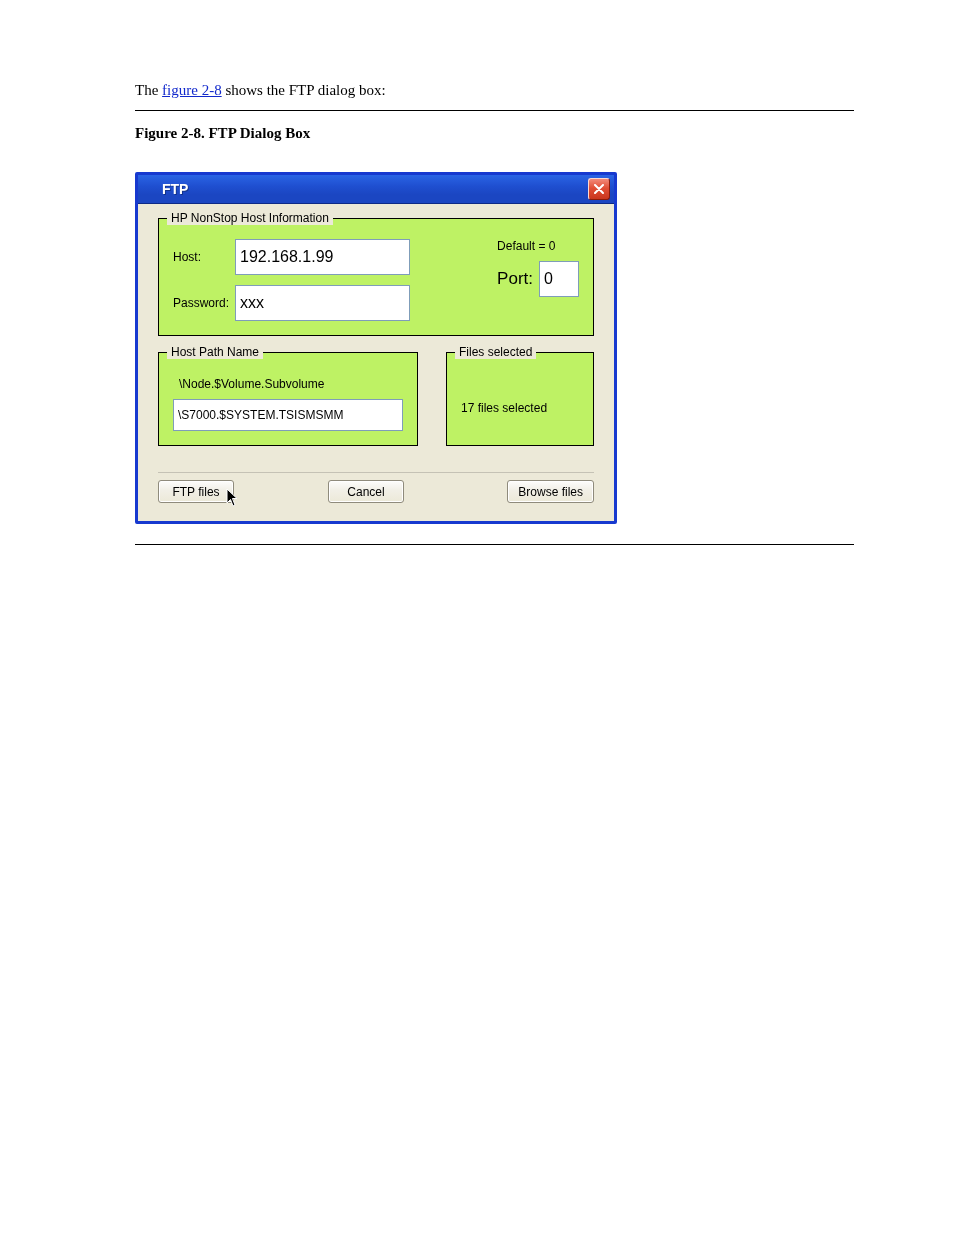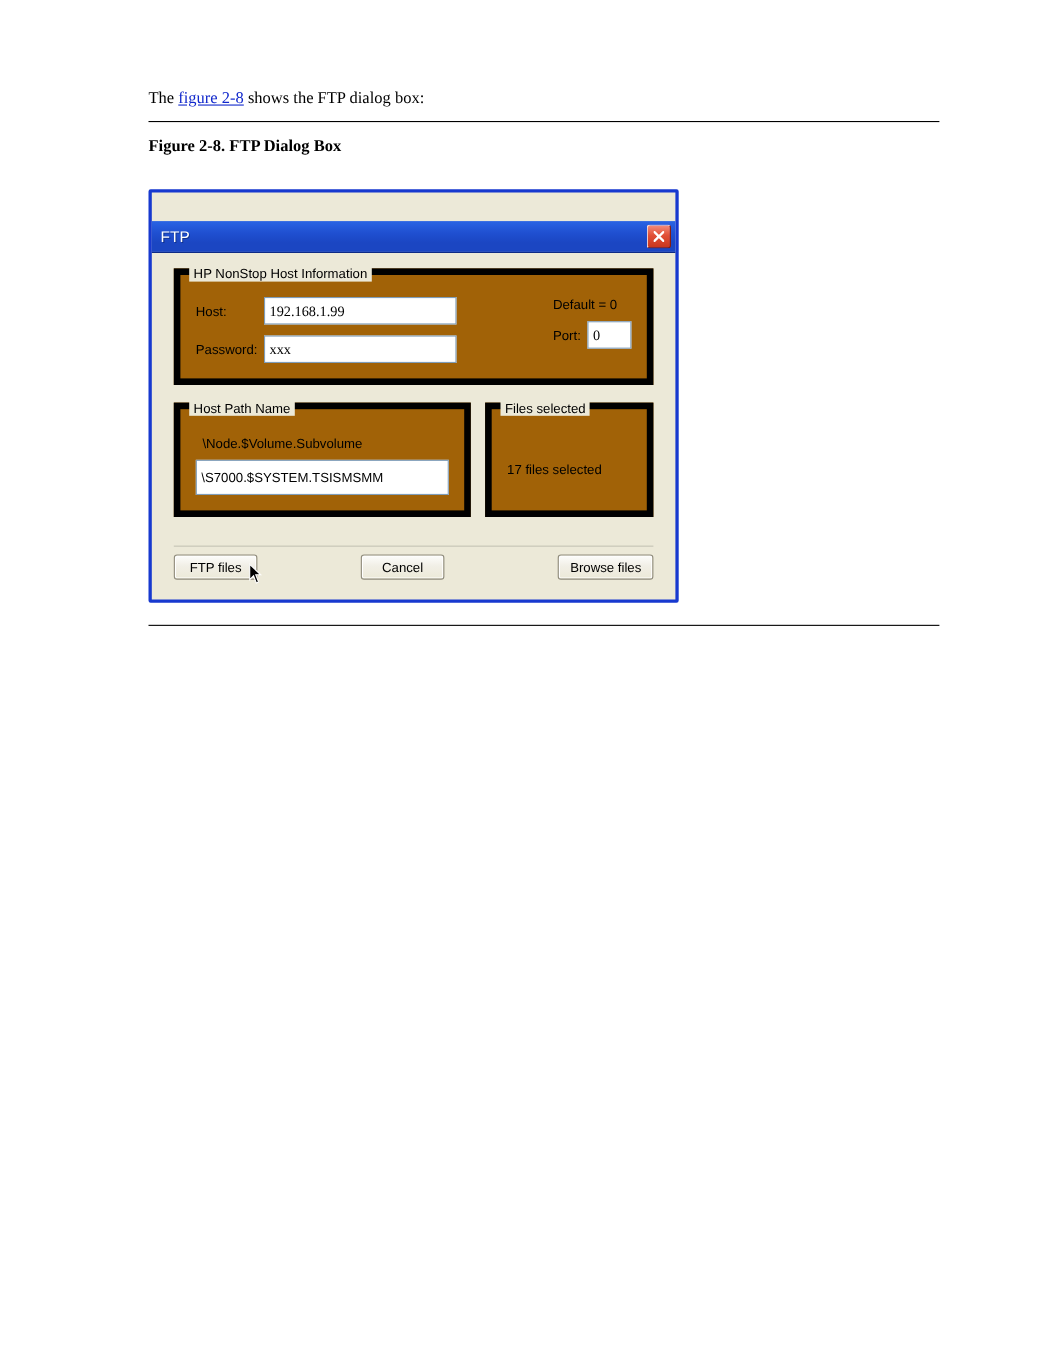--- a/index.html
+++ b/index.html
@@ -53,25 +53,24 @@
     position: relative;
     image-rendering: pixelated;
   }
   .titlebar {
     height: 28px;
     background: linear-gradient(to bottom, #2a64e4 0%, #1f4fd0 40%, #1b46c2 70%, #1b46c2 100%);
     color: #fff;
     display: flex;
     align-items: center;
     justify-content: space-between;
-    padding: 0 4px 0 8px;
-    font-weight: normal;
+    padding: 0 4px 0 24px;
+    font-weight: bold;
     font-size: 14px;
     border-bottom: 1px solid #0d2a86;
-    margin-top: 26px;
   }
   .titlebar .title-text {
     text-shadow: 1px 1px 0 rgba(0,0,0,0.3);
   }
   .close-btn {
     width: 20px;
     height: 20px;
     background: linear-gradient(to bottom, #f28b7a 0%, #e14f36 45%, #c9361d 100%);
     border: 1px solid #fff;
     border-top-color: #ffd8cf;
@@ -85,25 +84,25 @@
     color: #fff;
     cursor: pointer;
   }
   .close-btn svg { display:block; }
   .client {
     padding: 14px 20px 18px 20px;
   }
 
   
   .groupbox {
-    border: 6px solid #000000;
+    border: 1px solid #000000;
     position: relative;
     padding: 20px 14px 14px 14px;
     margin-bottom: 16px;
-    background: #a16207;
+    background: #bef264;
   }
   .groupbox > .legend {
     position: absolute;
     top: -8px;
     left: 8px;
     background: #ece9d8;
     padding: 0 4px;
     font-size: 12px;
     color: #000;
   }
@@ -112,50 +111,50 @@
     display: flex;
     align-items: center;
     margin-bottom: 10px;
   }
   .row:last-child { margin-bottom: 0; }
   .lbl {
     width: 62px;
     font-size: 12px;
   }
   .txt {
-    height: 25px;
+    height: 36px;
     border: 1px solid #7f9db9;
     background: #fff;
-    font-family: Liberation Serif, serif;
-    font-size: 13px;
+    font-family: Liberation Sans, sans-serif;
+    font-size: 16px;
     padding: 1px 4px;
     box-sizing: border-box;
   }
   .txt-main { width: 175px; }
   .txt-port { width: 40px; }
 
   .port-block {
     margin-left: 28px;
     display: flex;
     flex-direction: column;
   }
   .port-block .def {
     font-size: 12px;
     margin-bottom: 8px;
   }
   .port-row {
     display: flex;
     align-items: center;
     gap: 6px;
   }
-  .port-row .plbl { font-size: 12px; }
+  .port-row .plbl { font-size: 17px; }
 
   .mid-wrap {
     display: flex;
-    gap: 13px;
+    gap: 28px;
     margin-bottom: 16px;
   }
   .groupbox.pathbox { flex: 1.9; }
   .groupbox.filesbox { flex: 1.1; }
   .pathbox .hint {
     font-size: 12px;
     margin: 4px 0 8px 6px;
   }
   .path-input {
     width: 230px;

